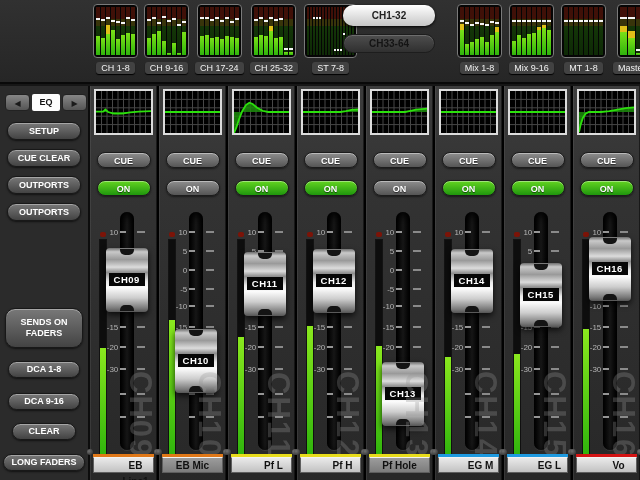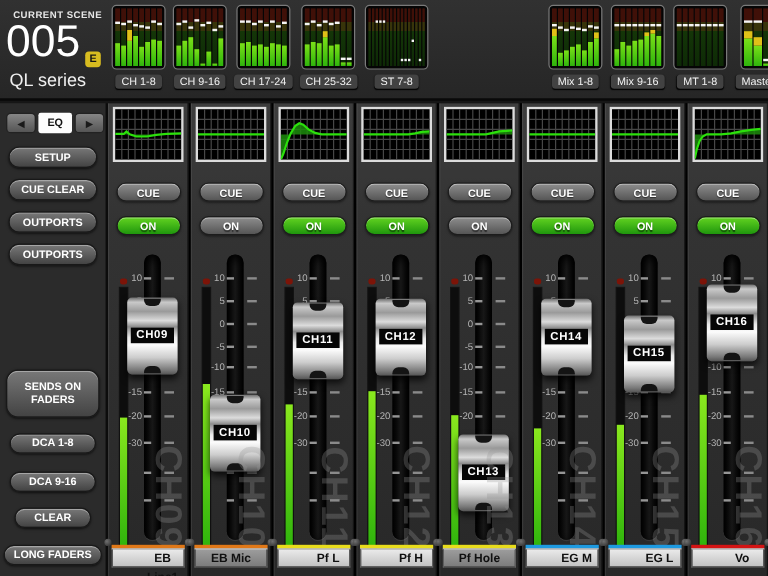--- a/index.html
+++ b/index.html
@@ -87,26 +87,20 @@
          font-weight:bold;color:#101010;line-height:16px;border:1px solid #5e5e5e;border-top-color:#f2f2f2;box-sizing:border-box;}
   .nameb.on{background:linear-gradient(#eaeaea,#c2c2c2);padding-left:24px;}
   .nameb.off{background:linear-gradient(#9c9c9c,#7c7c7c);}
 </style>
 </head>
 <body>
 
 <div id="app">
 
   <header class="topbar">
-    <div class="scene">
-      <div class="scene-label">CURRENT SCENE</div>
-      <div class="scene-num">005</div>
-      <div class="scene-e">E</div>
-      <div class="scene-product">QL series</div>
-    </div>
     <div class="mblocks" id="mleft">
         <div class="mblock">
           <div class="mbox" style="width: 45px;">
             <div class="mbar" style="width: 4px;">
               <div class="mfill" style="height: 40%;"></div>
               <div class="mpk" style="bottom: 72%;"></div>
             </div>
             <div class="mbar" style="width: 4px;">
               <div class="mfill" style="height: 36%;"></div>
               <div class="mpk" style="bottom: 70%;"></div>
@@ -306,20 +300,24 @@
               <div class="mfill" style="height: 0%;"></div>
               <div class="mpk" style="bottom: 8%;"></div>
             </div>
             <div class="mbar" style="width: 2px;">
               <div class="mfill" style="height: 0%;"></div>
             </div>
           </div>
           <div class="mlabel">ST 7-8</div>
         </div>
       </div>
+    <div class="bankbtns">
+      <div class="bank active">CH1-32</div>
+      <div class="bank inactive">CH33-64</div>
+    </div>
     <div class="mblocks" id="mright">
         <div class="mblock">
           <div class="mbox" style="width: 45px;">
             <div class="mbar" style="width: 4px;">
               <div class="mfill" style="height: 52%;"></div>
               <div class="myf" style="bottom: 52%; height: 12%;"></div>
               <div class="mpk" style="bottom: 68%;"></div>
             </div>
             <div class="mbar" style="width: 4px;">
               <div class="mfill" style="height: 22%;"></div>

